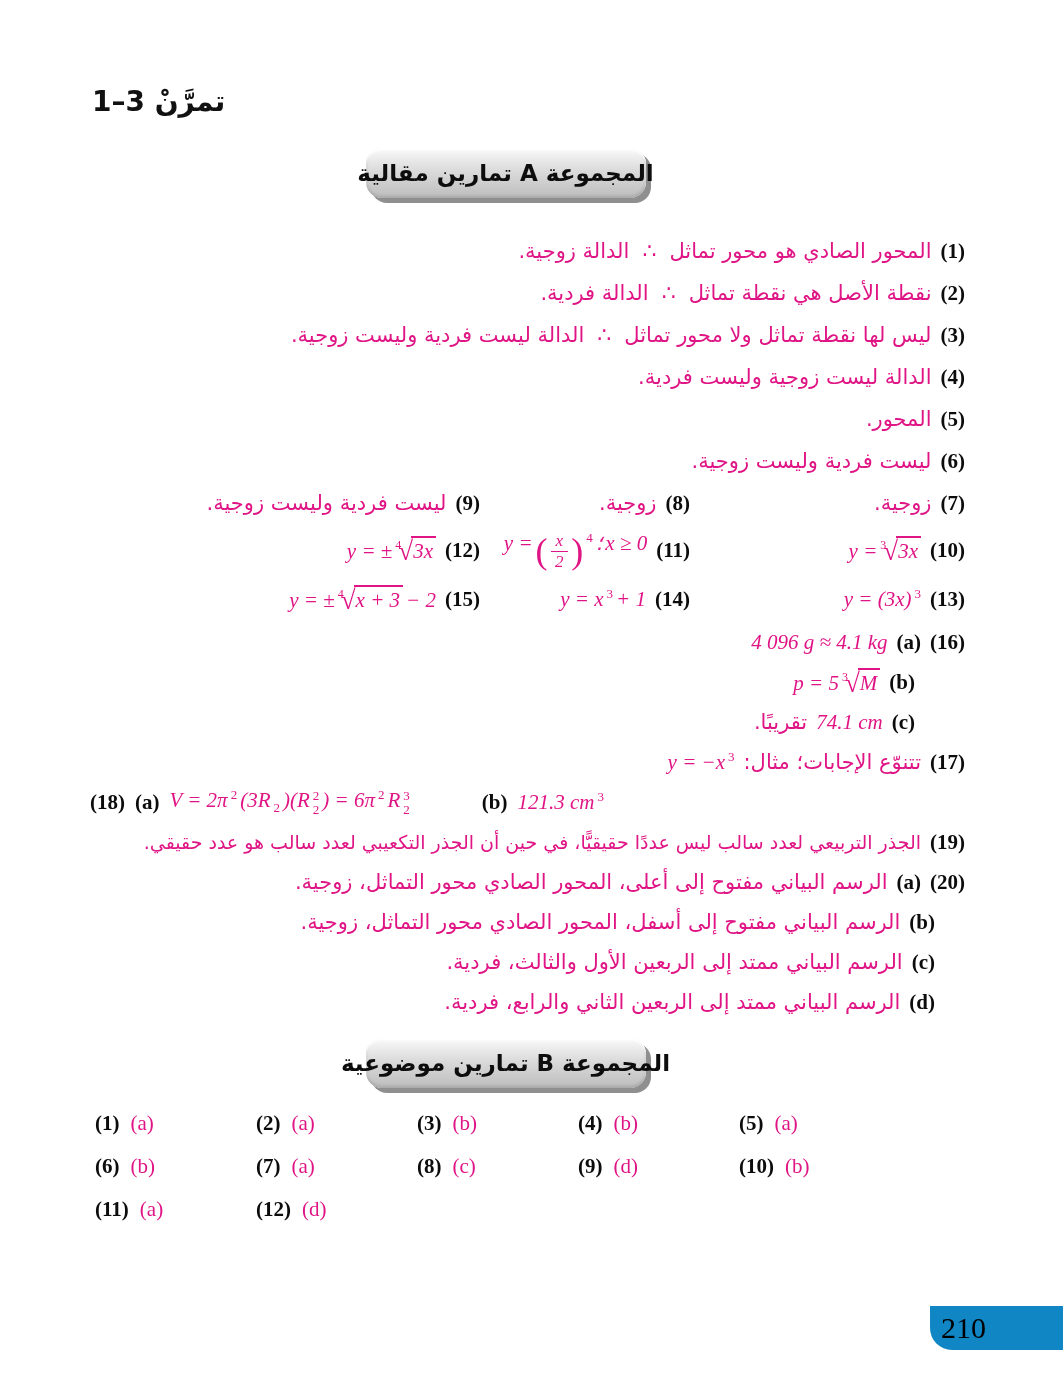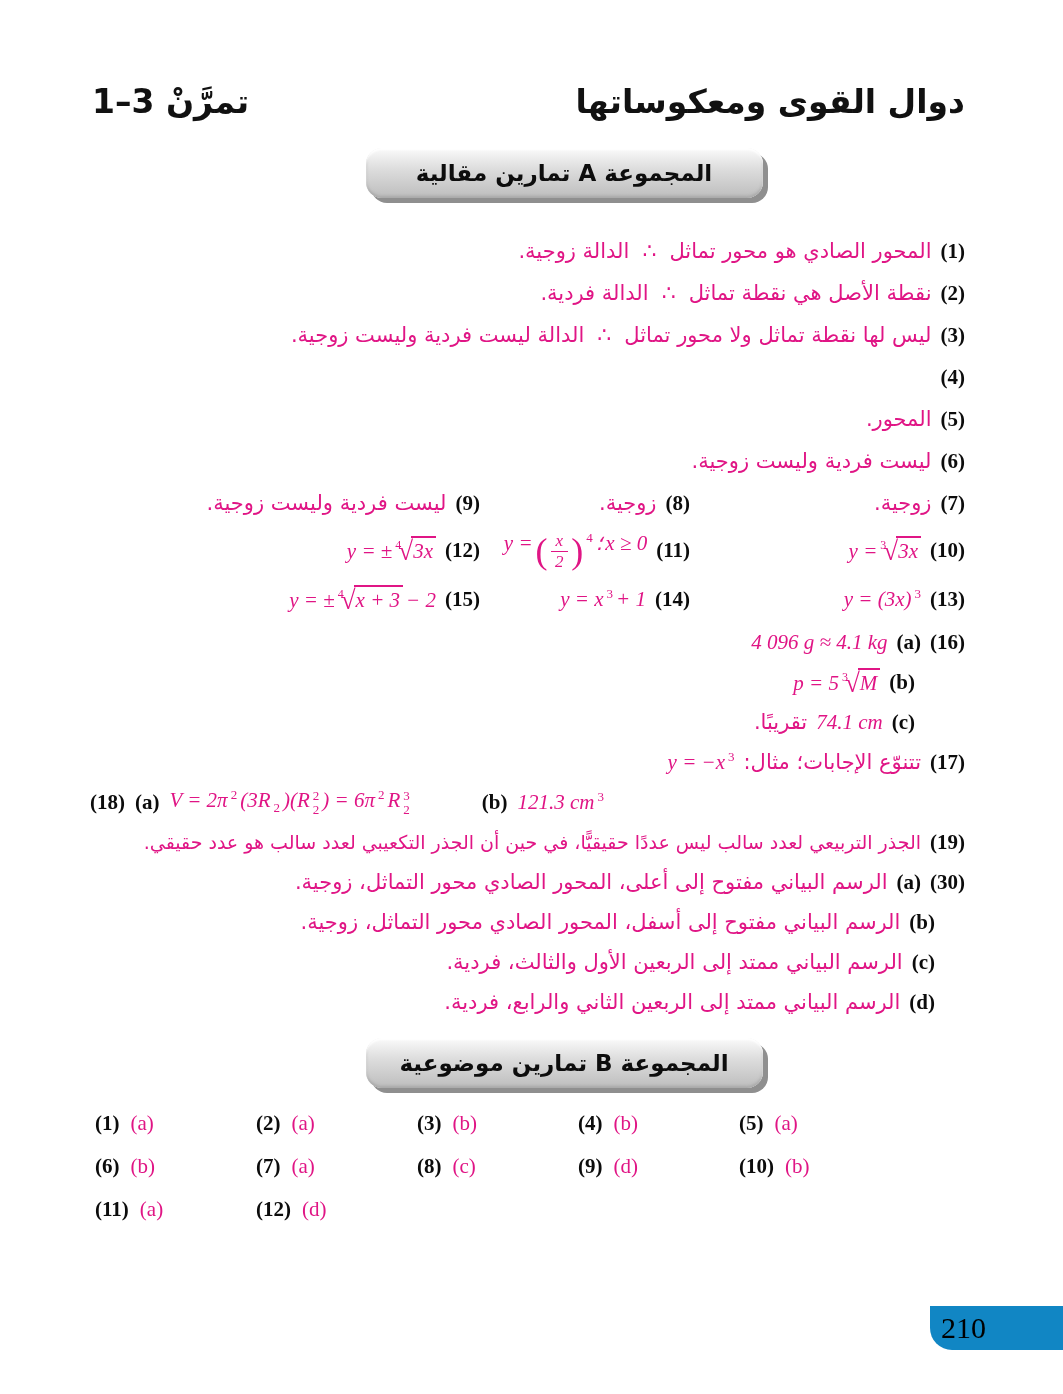--- a/index.html
+++ b/index.html
@@ -15,27 +15,27 @@
     color:var(--blk);
     position:relative;
     overflow:hidden;
   }
   .page{position:absolute;inset:0;}
 
   
   .hdr{
     position:absolute;top:82px;left:92px;right:98px;height:38px;
     display:flex;justify-content:space-between;align-items:center;
-    font-weight:700;font-size:33px;color:#111;
+    font-weight:700;font-size:28px;color:#111;
   }
   .hdr .rtl{direction:rtl;unicode-bidi:isolate;}
 
   
   .banner{
-    position:absolute;left:calc(50% - 166px);width:397px;height:50px;
+    position:absolute;left:calc(50% - 166px);width:280px;height:50px;
     border-radius:16px;
     background:linear-gradient(180deg,#fbfbfb 0%,#dedede 40%,#bdbdbd 100%);
     box-shadow:5px 5px 0 #8f8f8f, inset 0 2px 2px #ffffff, inset 0 -2px 3px #a8a8a8;
     display:flex;align-items:center;justify-content:center;
   }
   .banner span{
     direction:rtl;unicode-bidi:isolate;
     font-weight:700;font-size:23px;color:#0d0d0d;white-space:nowrap;
   }
   .banner-a{top:148px;}
@@ -124,21 +124,20 @@
     color:#000000;font-family:"Liberation Serif","DejaVu Serif",serif;font-size:30px;
   }
 </style>
 </head>
 <body>
 
 <div class="page">
 
   <div class="hdr">
     <div><span class="rtl">تمرَّنْ 3–1</span></div>
-    <div><span class="rtl">دوال القوى ومعكوساتها</span></div>
   </div>
 
   <div class="banner banner-a">
     <span>المجموعة A تمارين مقالية</span>
   </div>
 
   <div class="sec-a">
 
     <div class="arow">
       <span class="num">(1)</span>
@@ -150,20 +149,21 @@
       <span class="txt">نقطة الأصل هي نقطة تماثل&nbsp; ∴ &nbsp;الدالة فردية.</span>
     </div>
 
     <div class="arow">
       <span class="num">(3)</span>
       <span class="txt">ليس لها نقطة تماثل ولا محور تماثل&nbsp; ∴ &nbsp;الدالة ليست فردية وليست زوجية.</span>
     </div>
 
     <div class="arow">
       <span class="num">(4)</span>
+      <span class="txt">الدالة ليست زوجية وليست فردية.</span>
     </div>
 
     <div class="arow">
       <span class="num">(5)</span>
       <span class="txt">المحور.</span>
     </div>
 
     <div class="arow">
       <span class="num">(6)</span>
       <span class="txt">ليست فردية وليست زوجية.</span>
@@ -314,21 +314,21 @@
         <span class="e">3</span>
       </span>
     </div>
 
     <div class="arow h40">
       <span class="num">(19)</span>
       <span class="txt small">الجذر التربيعي لعدد سالب ليس عددًا حقيقيًّا، في حين أن الجذر التكعيبي لعدد سالب هو عدد حقيقي.</span>
     </div>
 
     <div class="arow h40">
-      <span class="num">(30)</span>
+      <span class="num">(20)</span>
       <span class="mk">(a)</span>
       <span class="txt">الرسم البياني مفتوح إلى أعلى، المحور الصادي محور التماثل، زوجية.</span>
     </div>
     <div class="arow h40 ind30">
       <span class="mk">(b)</span>
       <span class="txt">الرسم البياني مفتوح إلى أسفل، المحور الصادي محور التماثل، زوجية.</span>
     </div>
     <div class="arow h40 ind30">
       <span class="mk">(c)</span>
       <span class="txt">الرسم البياني ممتد إلى الربعين الأول والثالث، فردية.</span>

